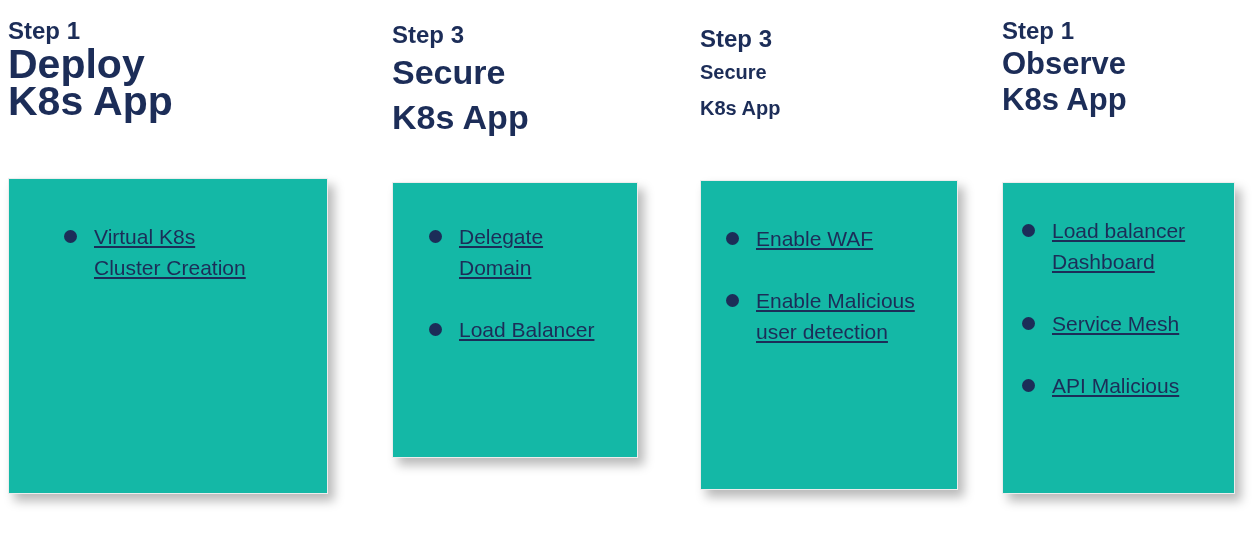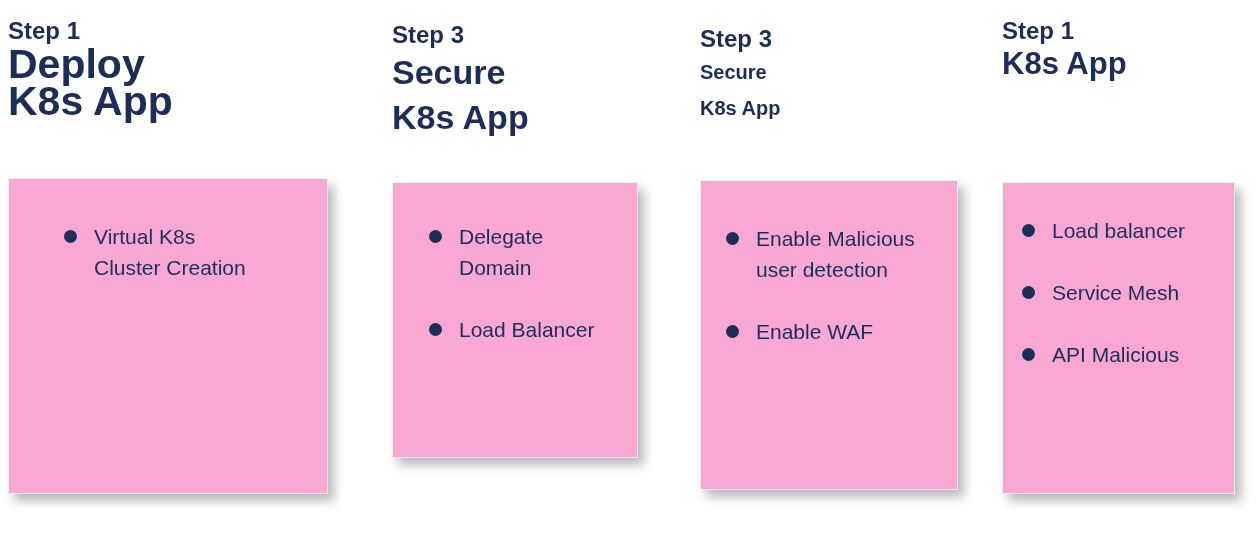--- a/index.html
+++ b/index.html
@@ -34,24 +34,25 @@
 
   .step-label { font-size: 24px; line-height: 30px; }
   .title-line { font-size: 41px; line-height: 37px; }
   .col-2 .title-line { font-size: 34px; line-height: 45px; }
   .col-3 .title-line { font-size: 20px; line-height: 36px; }
   .col-4 .title-line { font-size: 31px; line-height: 36px; }
 
   .card {
     position: absolute;
     left: 0; right: 0;
-    background: #f9a8d4;
+    background: #14b8a6;
     border: 1px solid #ededed;
     box-shadow: 6px 7px 10px rgba(0, 0, 0, 0.28);
     box-sizing: border-box;
+    text-decoration: underline;
   }
   .col-1 .card { top: 178px; height: 316px; }
   .col-2 .card { top: 182px; height: 276px; }
   .col-3 .card { top: 180px; height: 310px; }
   .col-4 .card { top: 182px; height: 312px; }
 
   .bullets {
     list-style: none;
     margin: 0;
     padding: 42px 4px 0 55px;
@@ -129,45 +130,47 @@
   <header class="col-header">
     <div class="step-label">Step 3</div>
     <div class="title-line">Secure</div>
     <div class="title-line">K8s App</div>
   </header>
   <div class="card">
     <ul class="bullets">
       <li class="bullet">
         <span class="dot"></span>
         <span class="bullet-text">
-          <span class="bline">Enable Malicious</span>
-          <span class="bline">user detection</span>
+          <span class="bline">Enable WAF</span>
         </span>
       </li>
       <li class="bullet">
         <span class="dot"></span>
         <span class="bullet-text">
-          <span class="bline">Enable WAF</span>
+          <span class="bline">Enable Malicious</span>
+          <span class="bline">user detection</span>
         </span>
       </li>
     </ul>
   </div>
 </section>
 
 <section class="column col-4">
   <header class="col-header">
     <div class="step-label">Step 1</div>
+    <div class="title-line">Observe</div>
     <div class="title-line">K8s App</div>
   </header>
   <div class="card">
     <ul class="bullets">
       <li class="bullet">
         <span class="dot"></span>
         <span class="bullet-text">
           <span class="bline">Load balancer</span>
+          <span class="bline">Dashboard</span>
         </span>
       </li>
       <li class="bullet">
         <span class="dot"></span>
         <span class="bullet-text">
           <span class="bline">Service Mesh</span>
         </span>
       </li>
       <li class="bullet">
         <span class="dot"></span>

